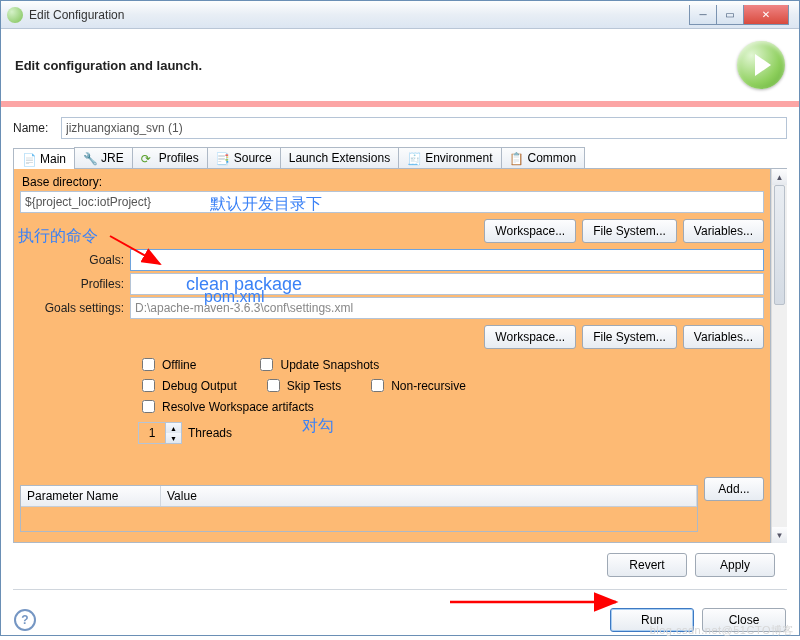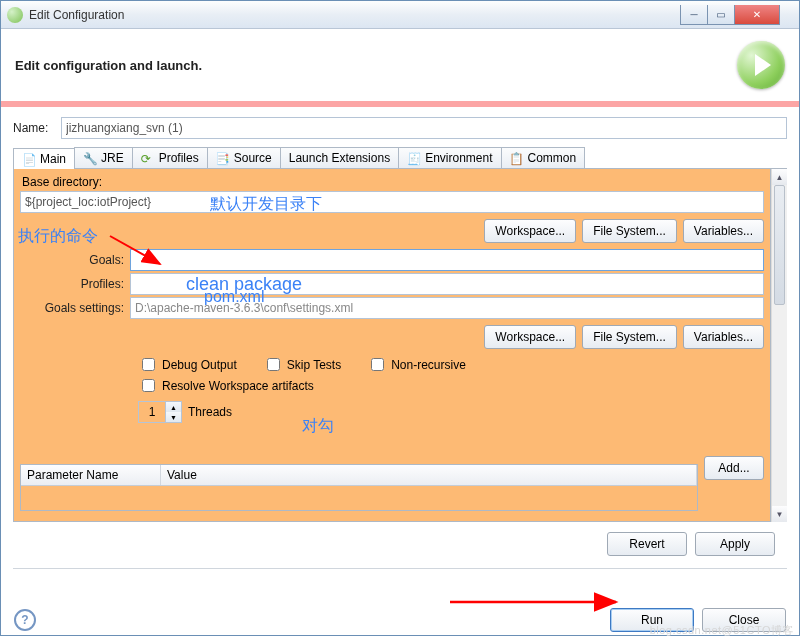--- a/index.html
+++ b/index.html
@@ -1,18 +1,18 @@
 <!DOCTYPE html>
 <html><head>
 <meta charset="utf-8">
 <style>
 * { box-sizing: border-box; font-family: "Segoe UI", Tahoma, sans-serif; font-size: 12px; }
 body { margin: 0; padding: 0; background: #fff; width: 800px; height: 640px; overflow: hidden; position: relative; }
 .window { width: 800px; height: 636px; border: 1px solid #6a8fb5; background: #fff; }
-.titlebar { height: 28px; background: linear-gradient(#fdfefe, #e8eef5 50%, #dce6f2); display: flex; align-items: center; padding: 0 17px 0 6px; border-bottom: 1px solid #b9c6d6; }
+.titlebar { height: 28px; background: linear-gradient(#fdfefe, #e8eef5 50%, #dce6f2); display: flex; align-items: center; padding: 0 8px 0 6px; border-bottom: 1px solid #b9c6d6; }
 .titlebar .icon { width: 16px; height: 16px; border-radius: 50%; background: radial-gradient(circle at 30% 30%, #d4f1c8, #7ec255); margin-right: 6px; }
 .titlebar .title { flex: 1; color: #333; }
 .winbtns { display: flex; height: 20px; margin-right: 2px; }
 .winbtn { width: 28px; height: 20px; border: 1px solid #7a93b1; border-top: none; margin-left: -1px; display: flex; align-items: center; justify-content: center; font-size: 10px; }
 .winbtn.min, .winbtn.max { background: linear-gradient(#f4f7fb,#d7e3f0); color:#39516f; }
 .winbtn.close { background: linear-gradient(#ef8585,#d94b3e); color:#fff; width:46px; }
 .header { padding: 12px 14px; border-bottom: 6px solid #fca5a5; background: #fff; display: flex; align-items: center; }
 .header .htext { flex: 1; font-weight: bold; font-size: 13px; color: #222; }
 .runicon { width: 48px; height: 48px; border-radius: 50%; background: radial-gradient(circle at 30% 30%, #e1f6d3, #8fd05e 60%, #5ca832); display: flex; align-items: center; justify-content: center; box-shadow: inset 0 2px 4px rgba(255,255,255,.6), 0 1px 3px rgba(0,0,0,.3); }
 .runicon::after { content:""; width:0; height:0; border-left:16px solid #fff; border-top:11px solid transparent; border-bottom:11px solid transparent; margin-left:4px; }
@@ -137,20 +137,30 @@
       <div class="btnrow">
         <button class="std">Workspace...</button>
         <button class="std">File System...</button>
         <button class="std">Variables...</button>
       </div>
 
       <div class="checks">
         <div class="checkrow">
           <label class="chk">
                 <input type="checkbox" style="">
+                <span>Offline</span>
+              </label>
+          <label class="chk" style="margin-left:34px">
+                <input type="checkbox" style="">
+                <span>Update Snapshots</span>
+              </label>
+        </div>
+        <div class="checkrow">
+          <label class="chk">
+                <input type="checkbox" style="">
                 <span>Debug Output</span>
               </label>
           <label class="chk">
                 <input type="checkbox" style="">
                 <span>Skip Tests</span>
               </label>
           <label class="chk">
                 <input type="checkbox" style="">
                 <span>Non-recursive</span>
               </label>

